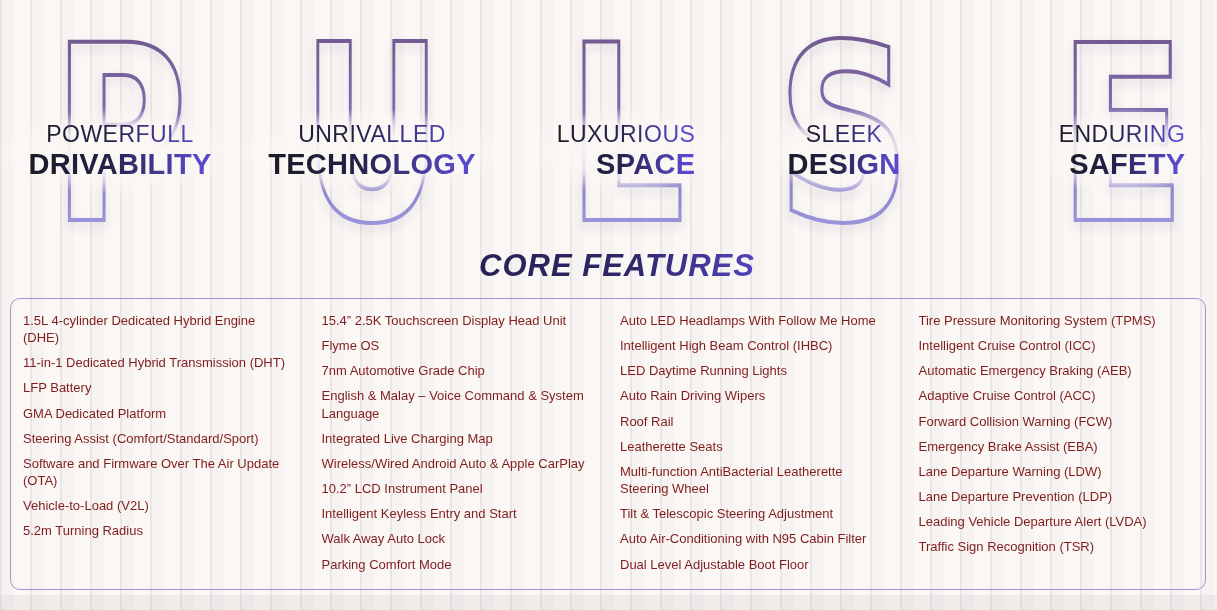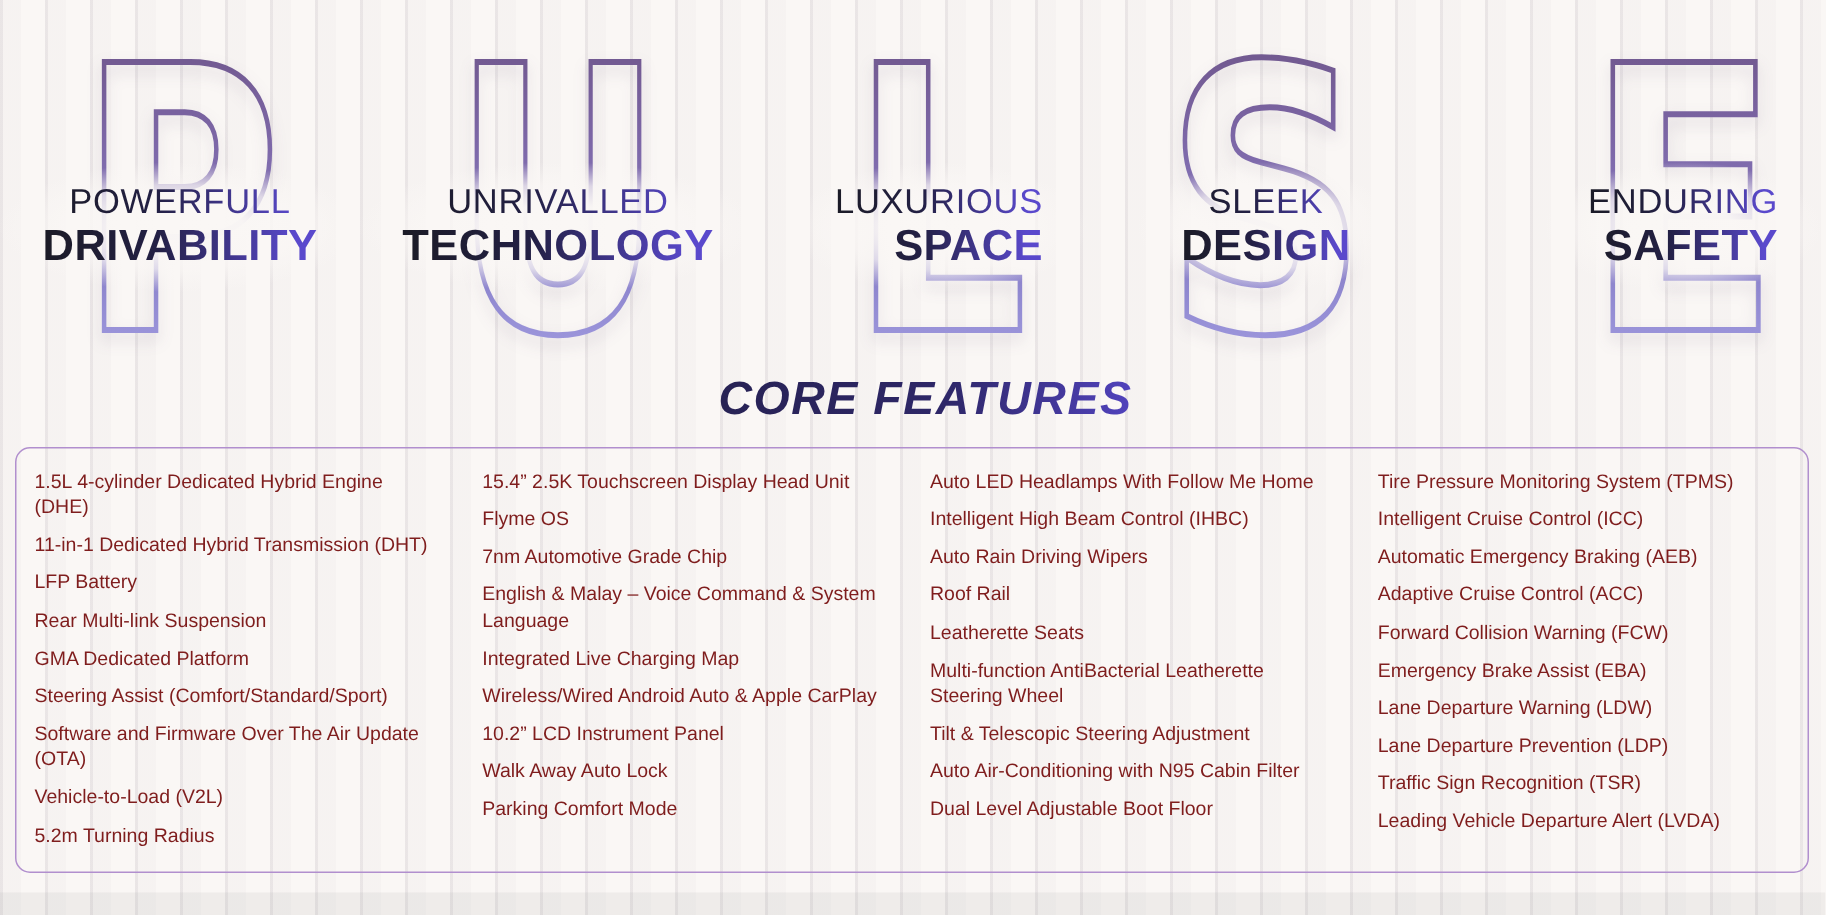--- a/index.html
+++ b/index.html
@@ -176,56 +176,57 @@
 
 <h2 class="section-title">
   <span>CORE FEATURES</span>
 </h2>
 
 <div class="features-panel">
   <ul class="col">
     <li class="item">1.5L 4-cylinder Dedicated Hybrid Engine (DHE)</li>
     <li class="item">11-in-1 Dedicated Hybrid Transmission (DHT)</li>
     <li class="item">LFP Battery</li>
-    <li class="item">Rear Multi-link Suspension</li>
     <li class="item">GMA Dedicated Platform</li>
     <li class="item">Steering Assist (Comfort/Standard/Sport)</li>
     <li class="item">Software and Firmware Over The Air Update (OTA)</li>
     <li class="item">Vehicle-to-Load (V2L)</li>
     <li class="item">5.2m Turning Radius</li>
   </ul>
   <ul class="col">
     <li class="item">15.4” 2.5K Touchscreen Display Head Unit</li>
     <li class="item">Flyme OS</li>
     <li class="item">7nm Automotive Grade Chip</li>
     <li class="item">English &amp; Malay – Voice Command &amp; System Language</li>
     <li class="item">Integrated Live Charging Map</li>
     <li class="item">Wireless/Wired Android Auto &amp; Apple CarPlay</li>
     <li class="item">10.2” LCD Instrument Panel</li>
+    <li class="item">Intelligent Keyless Entry and Start</li>
     <li class="item">Walk Away Auto Lock</li>
     <li class="item">Parking Comfort Mode</li>
   </ul>
   <ul class="col">
     <li class="item">Auto LED Headlamps With Follow Me Home</li>
     <li class="item">Intelligent High Beam Control (IHBC)</li>
+    <li class="item">LED Daytime Running Lights</li>
     <li class="item">Auto Rain Driving Wipers</li>
     <li class="item">Roof Rail</li>
     <li class="item">Leatherette Seats</li>
     <li class="item">Multi-function AntiBacterial Leatherette Steering Wheel</li>
     <li class="item">Tilt &amp; Telescopic Steering Adjustment</li>
     <li class="item">Auto Air-Conditioning with N95 Cabin Filter</li>
     <li class="item">Dual Level Adjustable Boot Floor</li>
   </ul>
   <ul class="col">
     <li class="item">Tire Pressure Monitoring System (TPMS)</li>
     <li class="item">Intelligent Cruise Control (ICC)</li>
     <li class="item">Automatic Emergency Braking (AEB)</li>
     <li class="item">Adaptive Cruise Control (ACC)</li>
     <li class="item">Forward Collision Warning (FCW)</li>
     <li class="item">Emergency Brake Assist (EBA)</li>
     <li class="item">Lane Departure Warning (LDW)</li>
     <li class="item">Lane Departure Prevention (LDP)</li>
+    <li class="item">Leading Vehicle Departure Alert (LVDA)</li>
     <li class="item">Traffic Sign Recognition (TSR)</li>
-    <li class="item">Leading Vehicle Departure Alert (LVDA)</li>
   </ul>
 </div>
 
 <div class="footer-strip"></div>
 
 </body></html>

